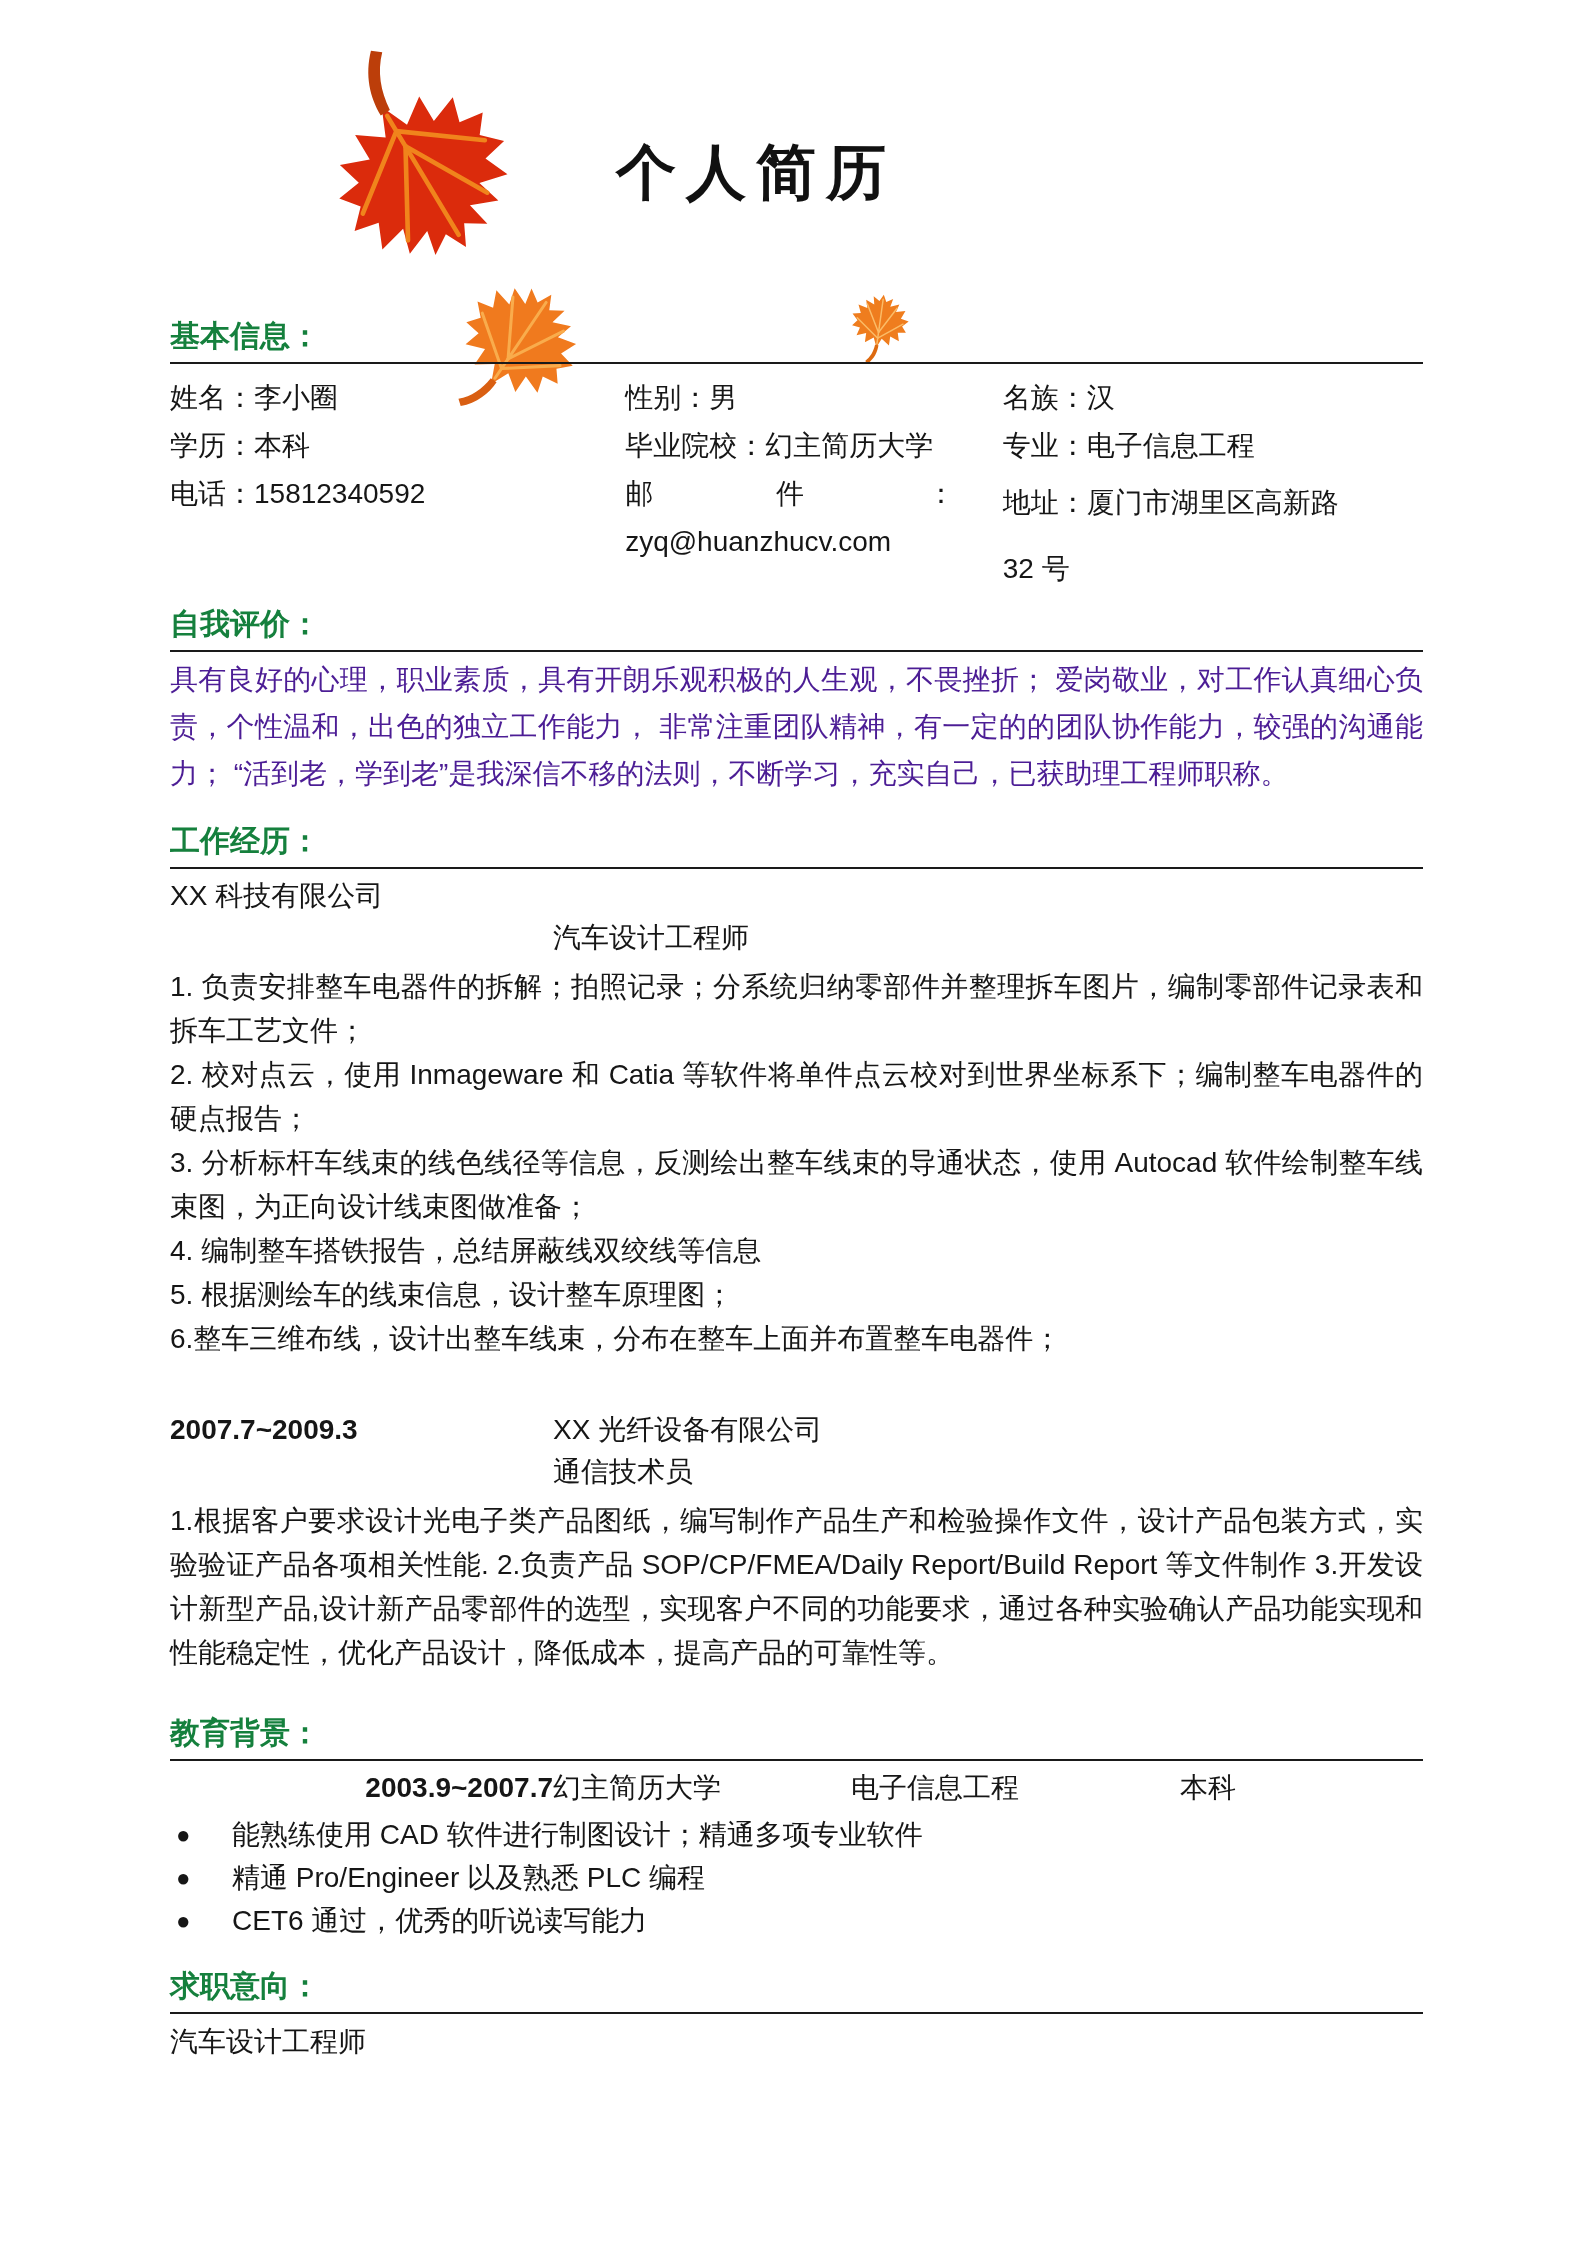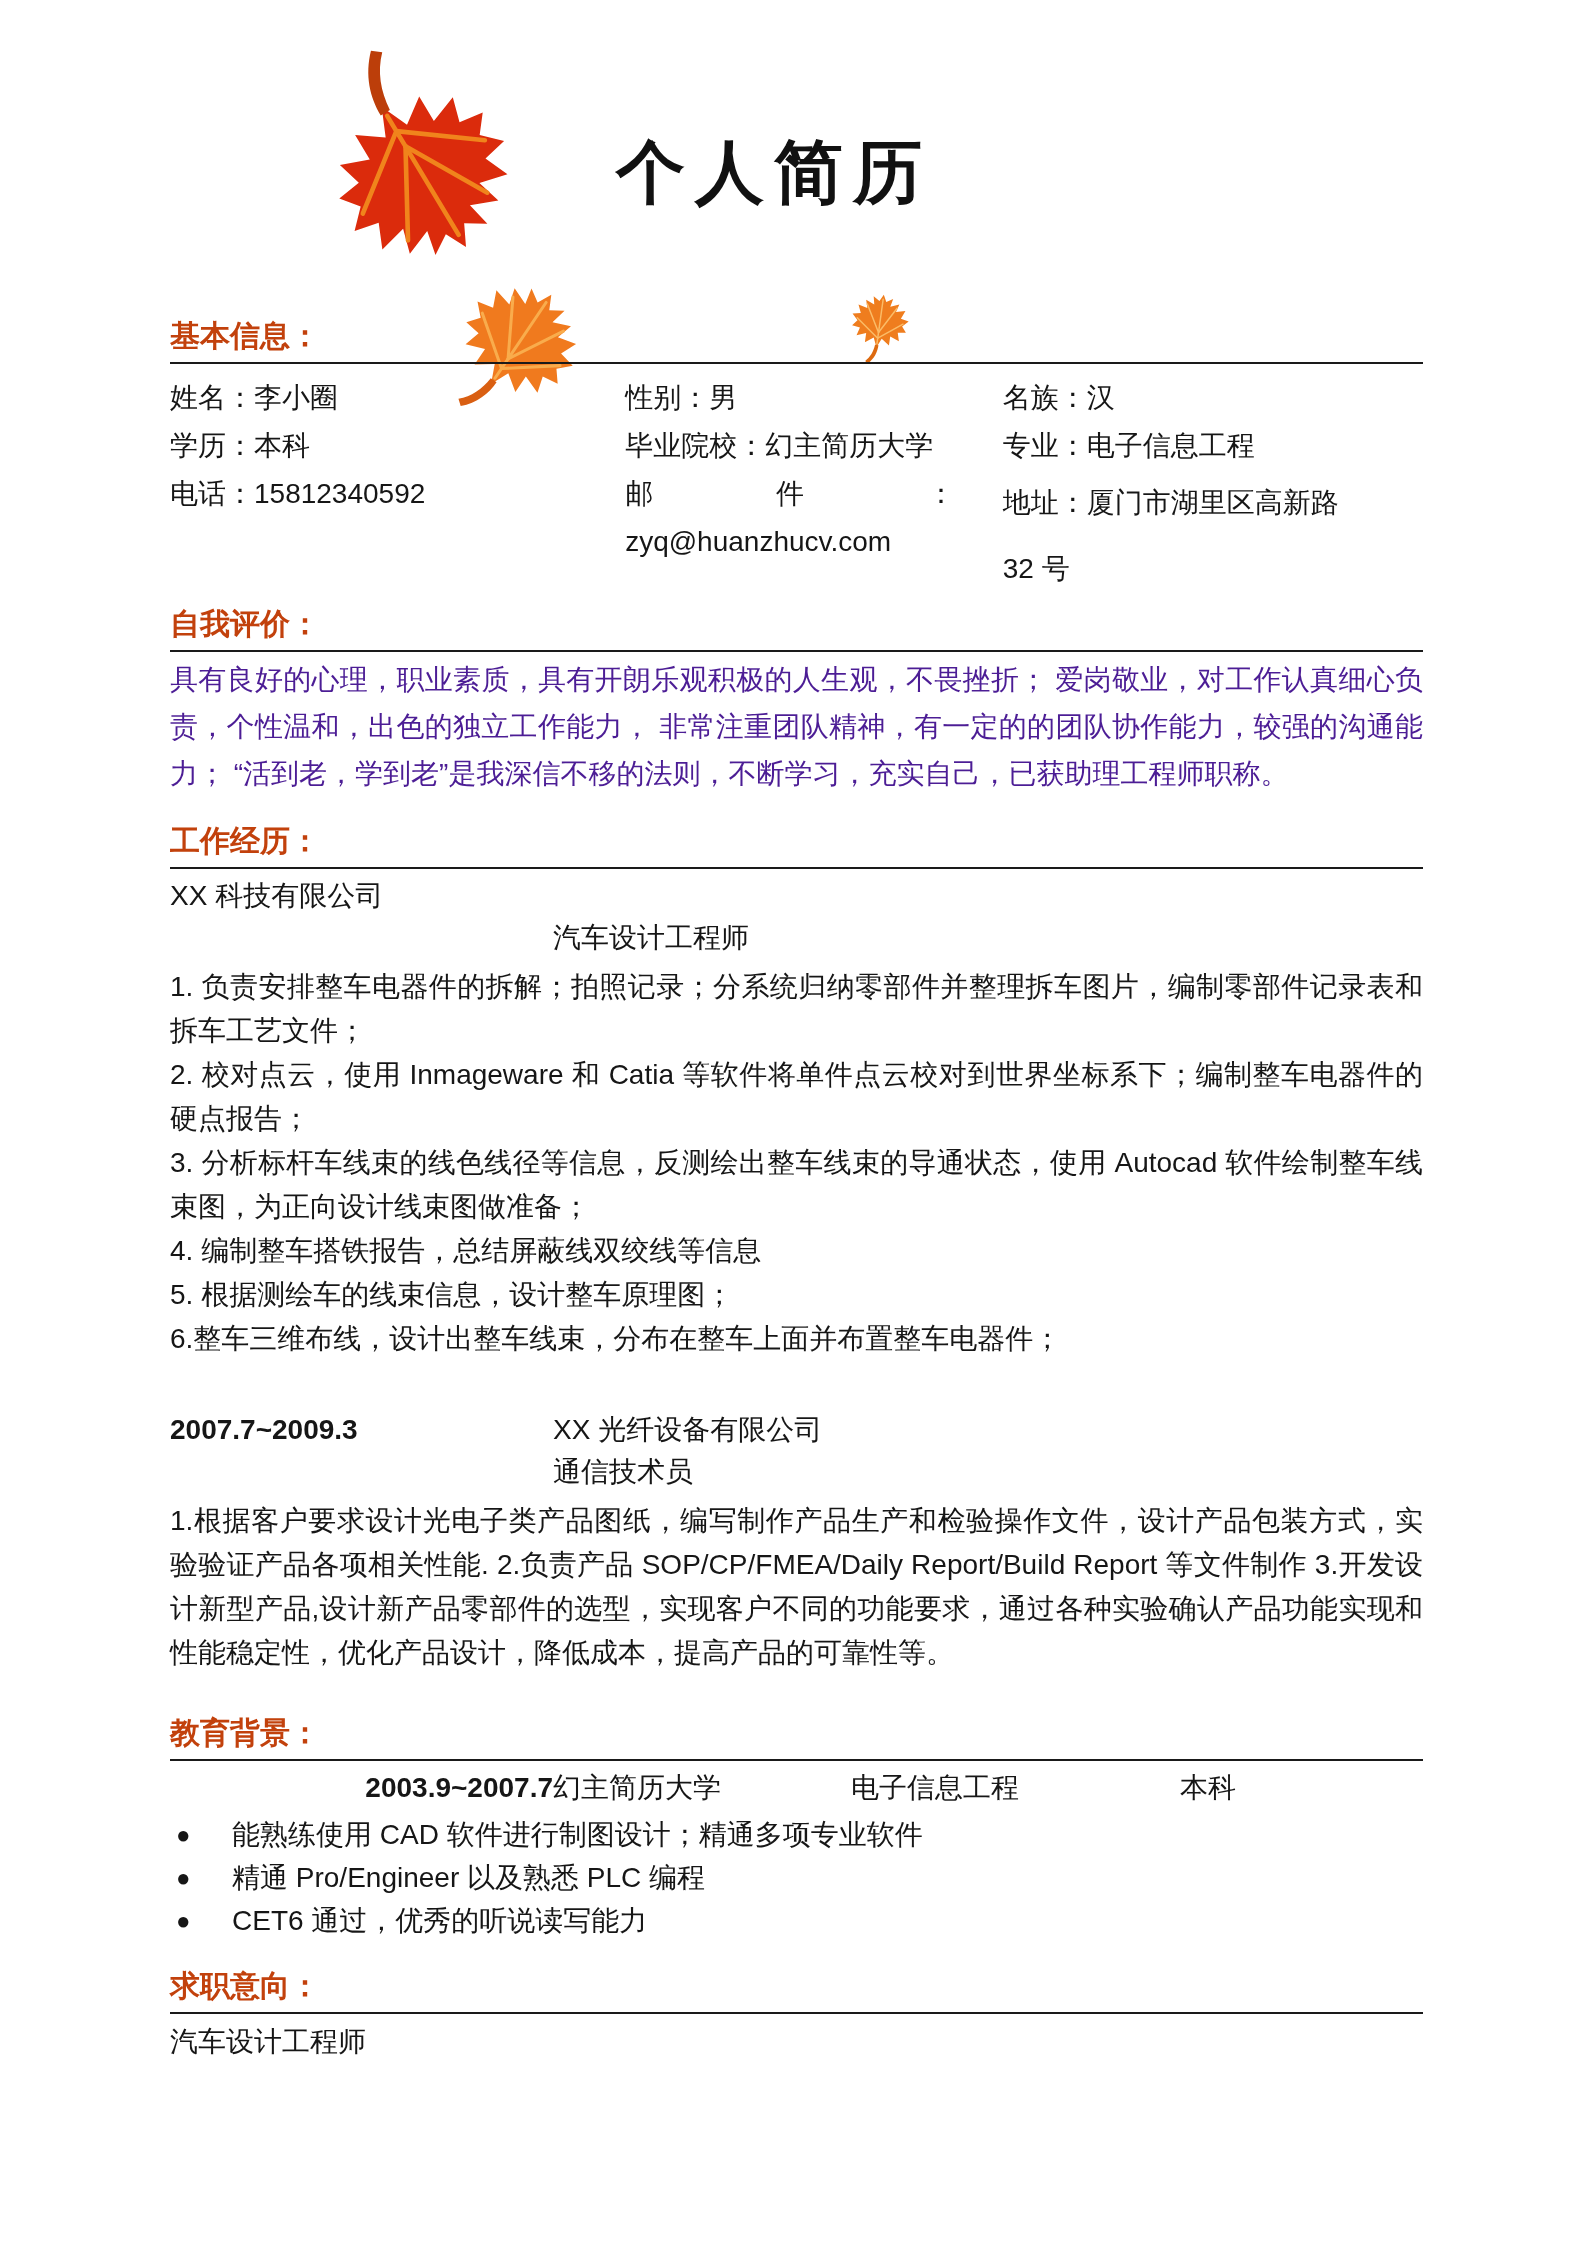--- a/index.html
+++ b/index.html
@@ -9,39 +9,39 @@
     margin:0 auto;
     background:#ffffff;
     overflow:hidden;
     font-family:"Liberation Sans","DejaVu Sans",sans-serif;
     color:#161616;
   }
   
   .title{
     position:absolute;left:616px;top:128px;
     font-family:"Liberation Serif","DejaVu Serif",serif;
-    font-size:69px;line-height:90px;font-weight:700;
+    font-size:60px;line-height:90px;font-weight:700;
     letter-spacing:10px;color:#111;white-space:nowrap;
   }
   
   .leaf{position:absolute;pointer-events:none;}
   .leaf-big{left:322px;top:38px;width:178px;height:235px;transform:rotate(149deg);
     --leaf-fill:#DB2B0C;--stem-fill:#BC3E0A;--vein:#F0841C;}
   .leaf-mid{left:452px;top:278px;width:120px;height:150px;transform:rotate(34deg);
     --leaf-fill:#F07A1E;--stem-fill:#D95F12;--vein:#F9AC4C;}
   .leaf-small{left:848px;top:292px;width:62px;height:74px;transform:rotate(8deg);
     --leaf-fill:#EF7D1E;--stem-fill:#DD6A10;--vein:#FBBB66;}
   
   .content{
     position:absolute;left:170px;top:0;width:1253px;padding-top:318px;
     font-size:28px;
   }
   .sec-h{
     font-size:30px;line-height:36px;font-weight:700;
-    padding-bottom:8px;border-bottom:2px solid #1a1a1a;color:#c2410c;
+    padding-bottom:8px;border-bottom:2px solid #1a1a1a;color:#15803d;
     font-family:"Liberation Serif","DejaVu Serif",serif;
   }
   
   .info-grid{margin-top:10px;}
   .info-row{display:flex;}
   .cell{line-height:48px;white-space:nowrap;}
   .c1{width:450px;}
   .c2{width:380px;margin-left:8px;}
   .c3{width:423px;}
   .cell .lab{display:inline;}

